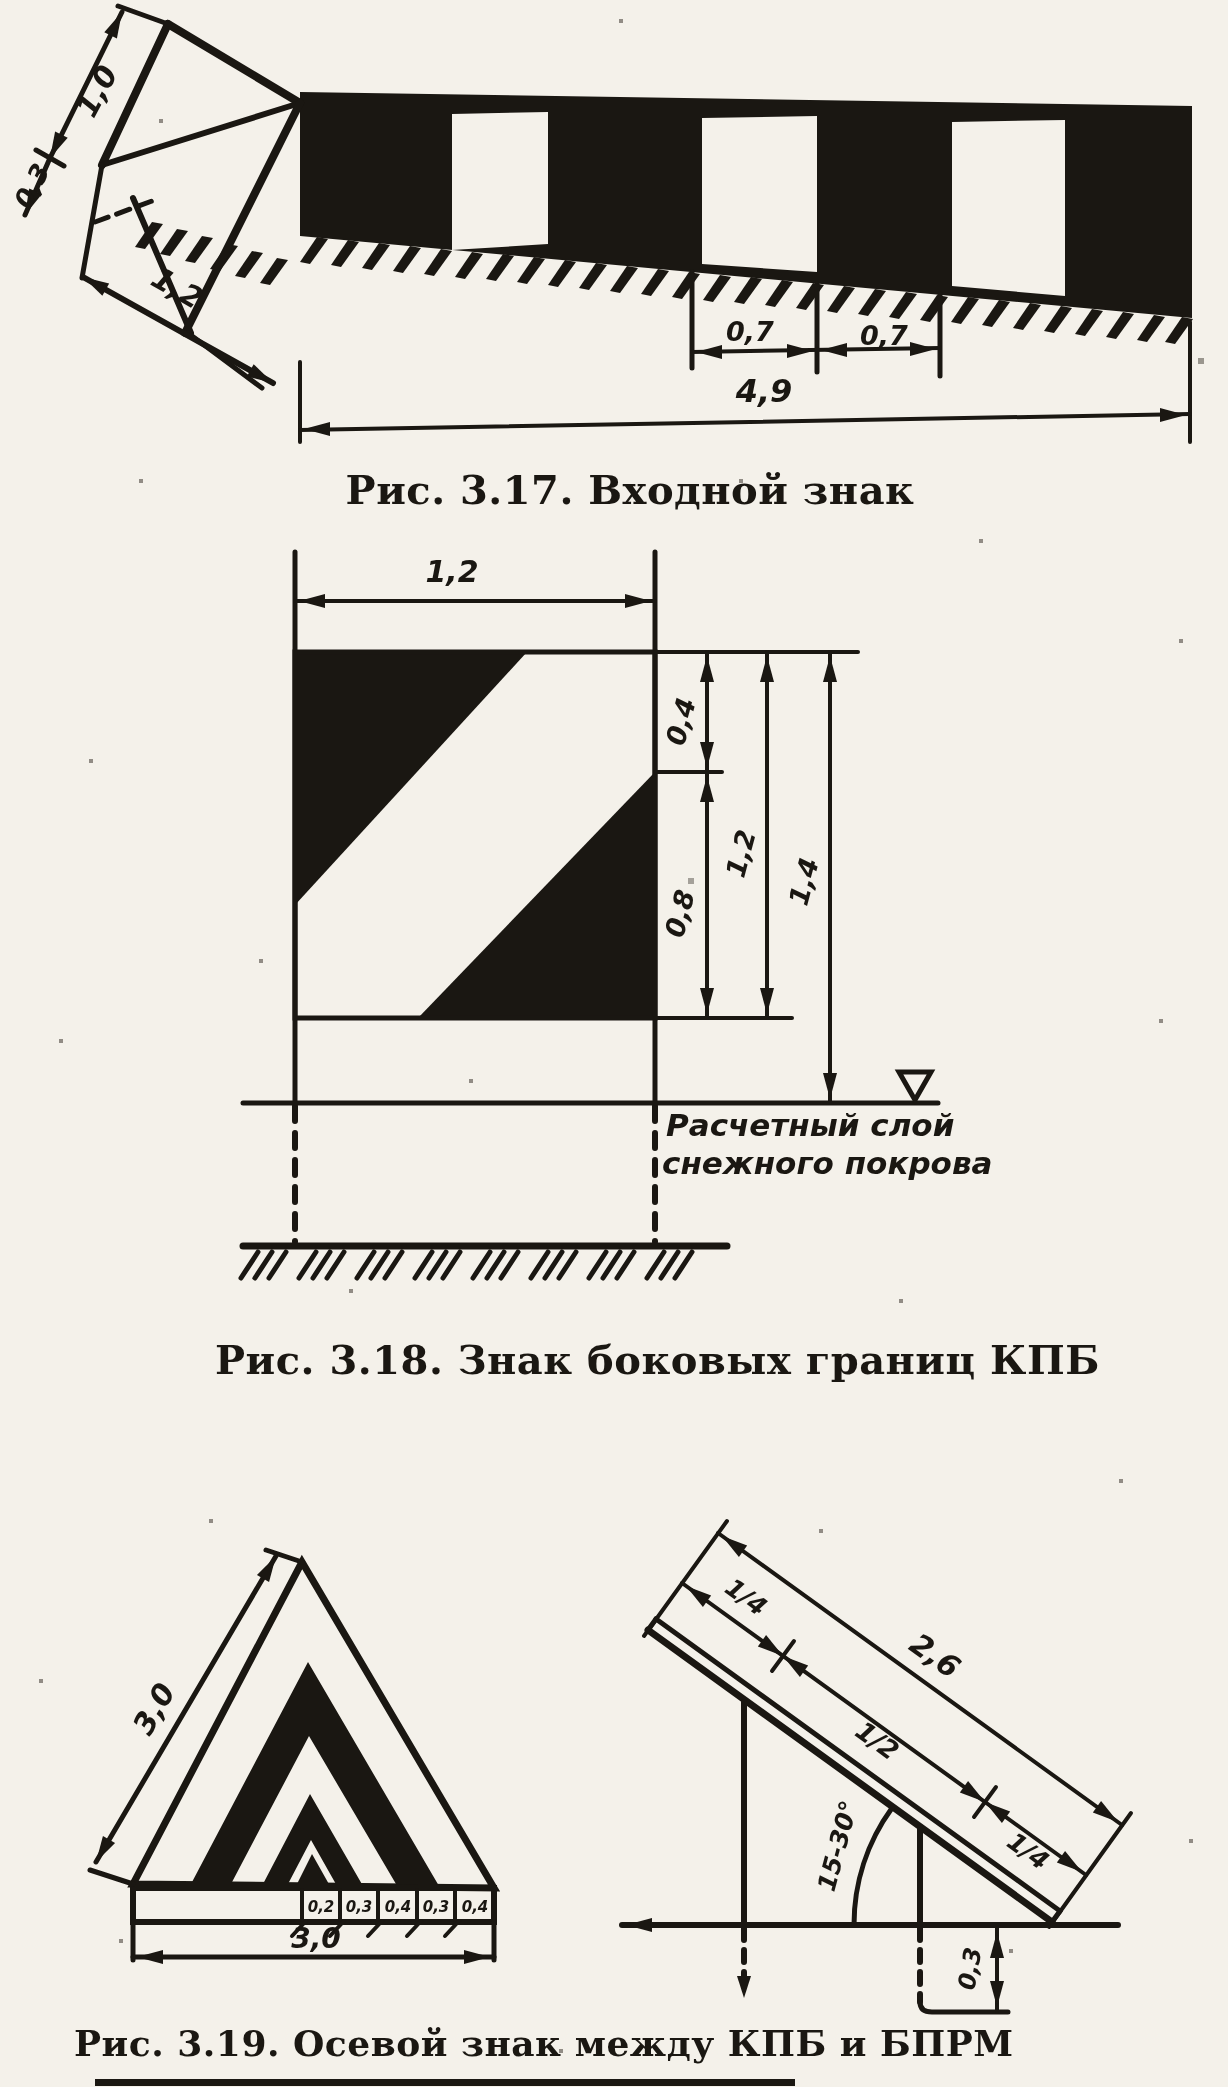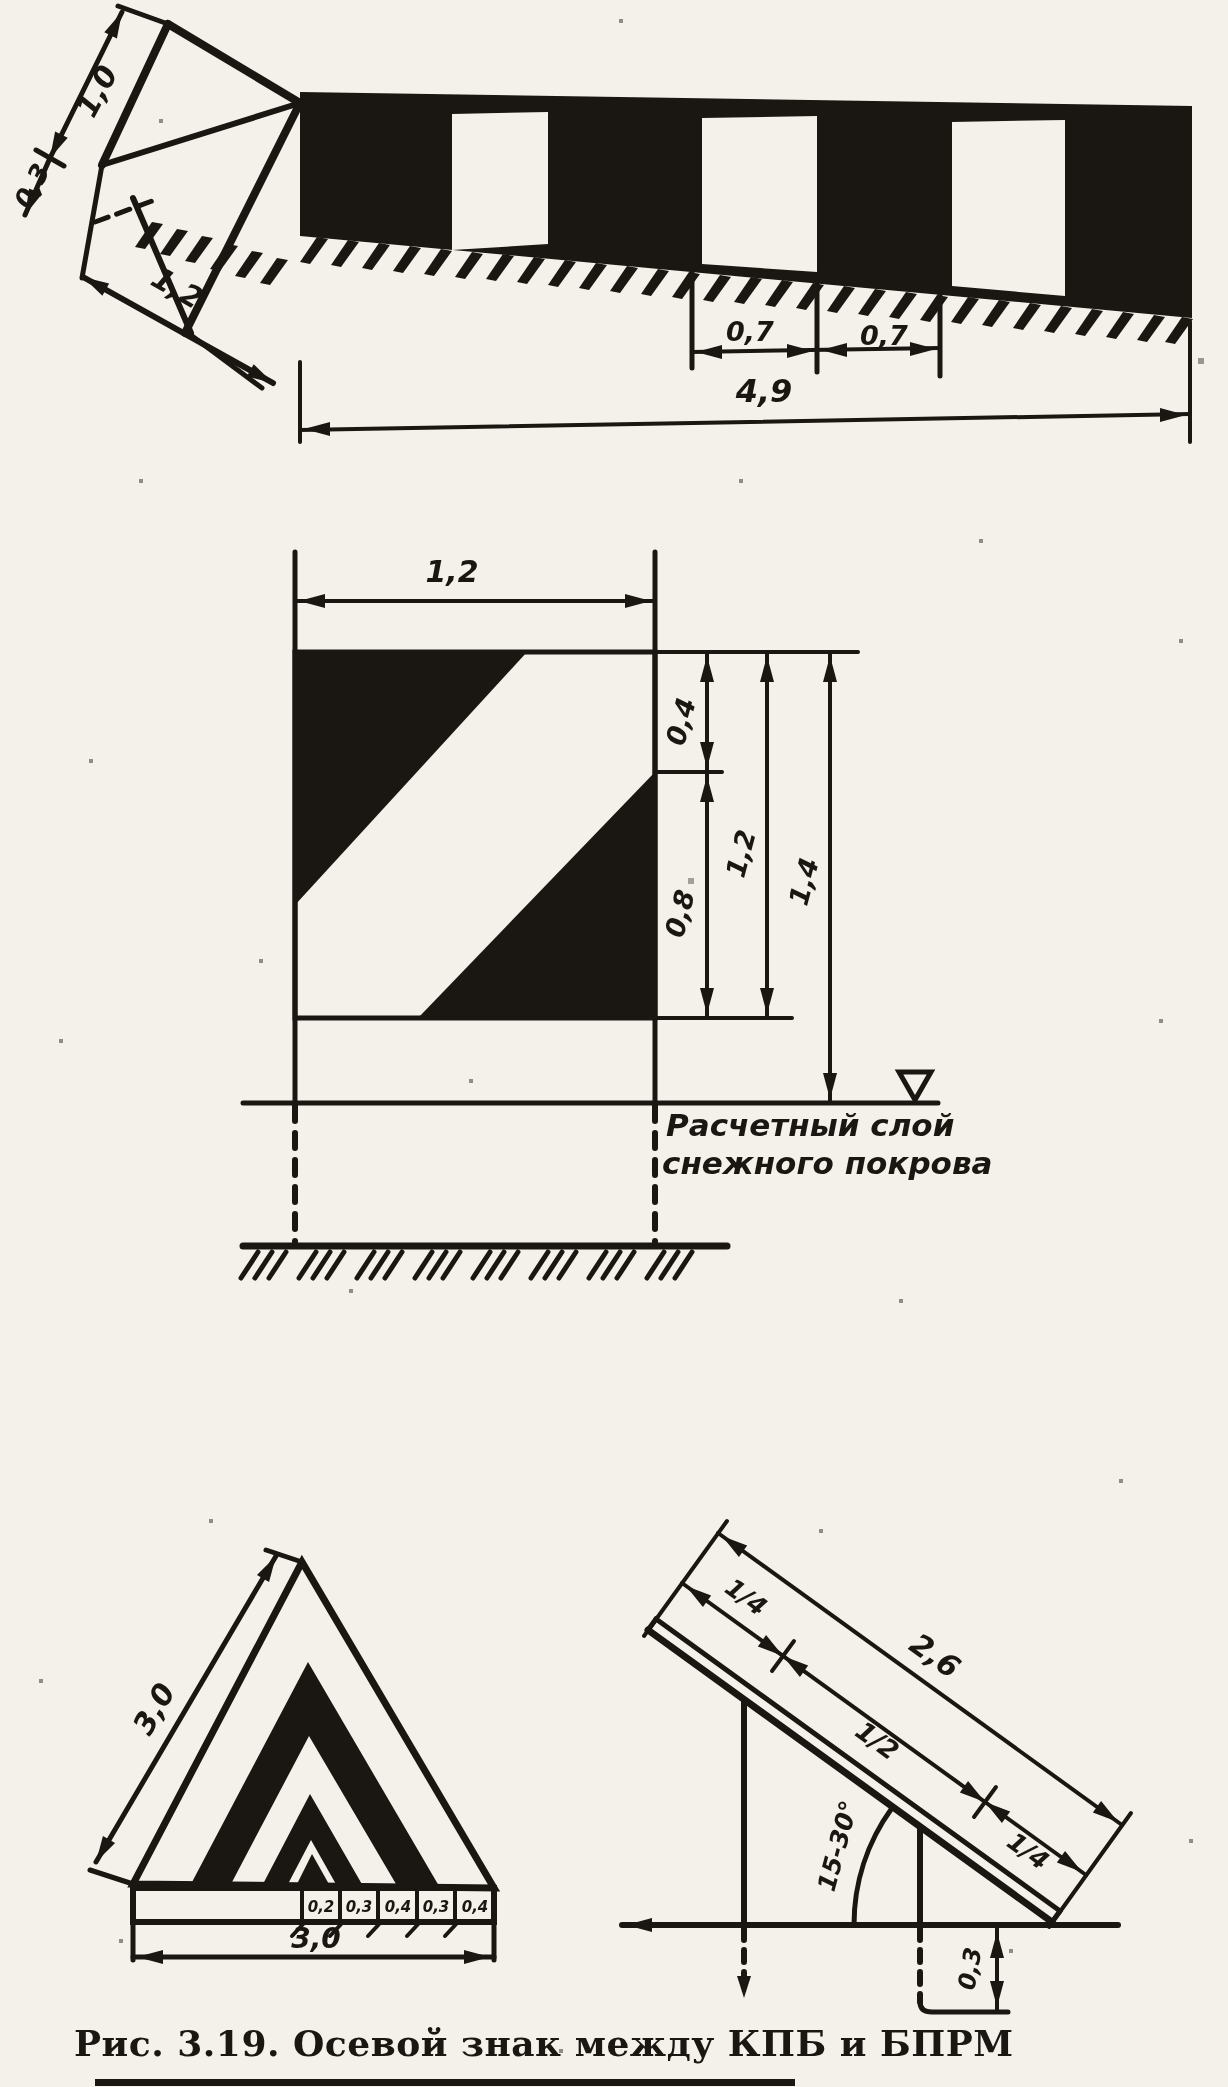--- a/index.html
+++ b/index.html
@@ -323,14 +323,16 @@
           <use href="#arr" xlink:href="#arr" transform="translate(997,1932)"></use>
           <use href="#arr" xlink:href="#arr" transform="translate(997,2007) rotate(180)"></use>
         </g>
         <text class="dimtxt" font-size="24" text-anchor="middle" transform="translate(978,1970) rotate(-80)">0,3</text>
       </g>
     </g>
 
     <rect x="95" y="2079" width="700" height="7" fill="#1a1712" stroke="none"></rect>
   </svg>
 
+  <div id="cap317" class="caption">Рис. 3.17. Входной знак</div>
+  <div id="cap318" class="caption">Рис. 3.18. Знак боковых границ КПБ</div>
   <div id="cap319" class="caption">Рис. 3.19. Осевой знак между КПБ и БПРМ</div>
 </div>
 
 </body></html>

